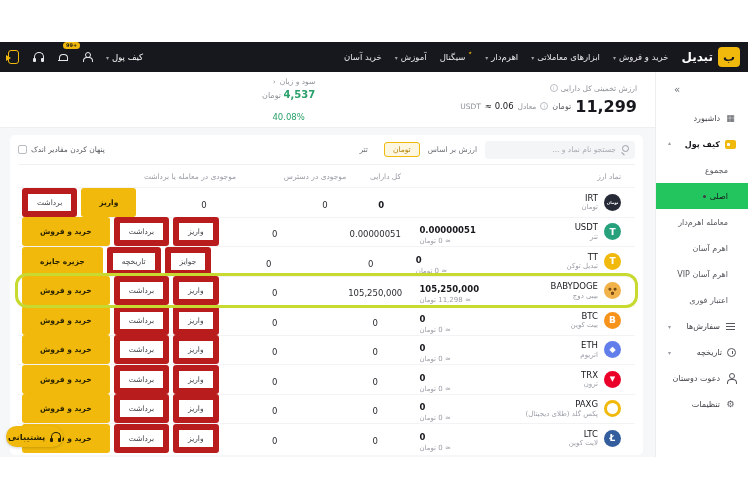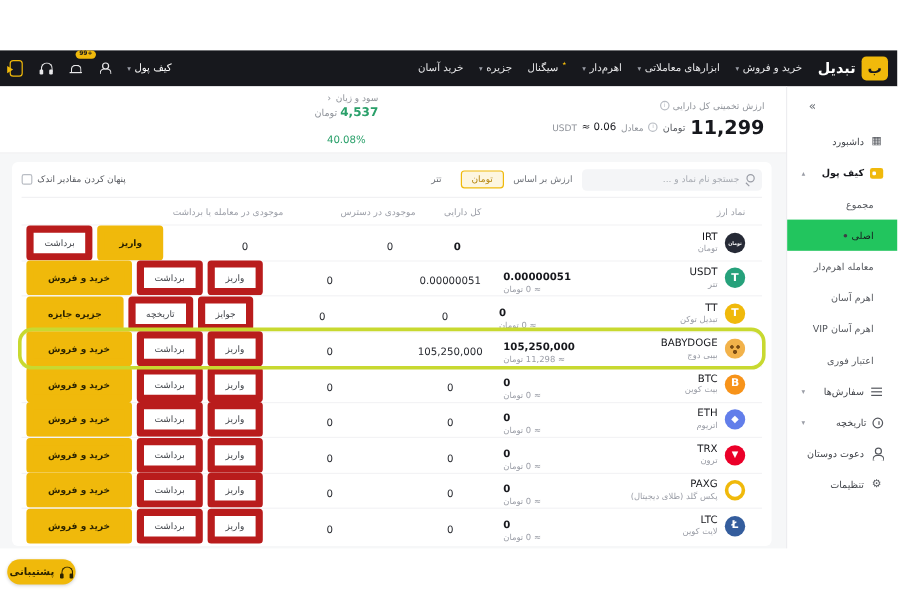--- a/index.html
+++ b/index.html
@@ -102,21 +102,21 @@
   .coin-texts { display:flex; flex-direction:column; line-height:1.25; }
   .coin-sym { font-size:8.5px; font-weight:normal; color:#17181d; direction:ltr; unicode-bidi:embed; text-align:right; }
   .coin-name { font-size:7px; color:#9a9da6; }
   .val-main { font-size:8.5px; font-weight:bold; color:#17181d; line-height:1.3; }
   .val-sub { font-size:7px; color:#9a9da6; direction:rtl; display:block; line-height:1.2; }
   .val-plain { font-size:8.5px; color:#2b2d33; }
   .abtn { font-size:7.5px; border-radius:3px; padding:4px 9px; cursor:pointer; border:6px solid #b91c1c; background:#fff; color:#3c3f45; font-family:"DejaVu Sans",sans-serif; white-space:nowrap; }
   .abtn.primary { background:#F0B90B; border-color:#F0B90B; color:#2b2300; font-weight:bold; padding:4px 12px; }
 
   
-  .support { position:absolute; left:6px; top:426px; background:#F0B90B; border-radius:12px; height:21px; display:flex; align-items:center; gap:5px; padding:0 2px; z-index:5; cursor:pointer; box-shadow:0 1px 3px rgba(0,0,0,.18);margin-top:40px; }
+  .support { position:absolute; left:6px; top:426px; background:#F0B90B; border-radius:12px; height:21px; display:flex; align-items:center; gap:5px; padding:0 2px; z-index:5; cursor:pointer; box-shadow:0 1px 3px rgba(0,0,0,.18); }
   .support-label { font-size:8.5px; font-weight:bold; color:#2b2300; }
   .ic-headset-dark { width:11px; height:10px; position:relative; }
   .ic-headset-dark::before { content:""; position:absolute; top:0; left:1px; width:8px; height:7px; border:1.3px solid #2b2300; border-bottom:none; border-radius:5px 5px 0 0; }
   .ic-headset-dark::after { content:""; position:absolute; bottom:0; left:0; width:2.5px; height:4px; background:#2b2300; border-radius:1px; box-shadow:8px 0 0 #2b2300; }
 </style>
 </head>
 <body>
 
 <div class="viewport">
   <div class="topspacer"></div>
@@ -147,21 +147,21 @@
   </span>
 
   <span class="nav-item">
     <span class="spark" style="display: inline;">٭</span>
     <span class="nv-label">سیگنال</span>
 
   </span>
 
   <span class="nav-item">
 
-    <span class="nv-label">جزیره</span>
+    <span class="nv-label">آموزش</span>
     <span class="nav-caret" style="display: inline;">▾</span>
   </span>
 
   <span class="nav-item">
 
     <span class="nv-label">خرید آسان</span>
 
   </span>
 </div>
     </div>

